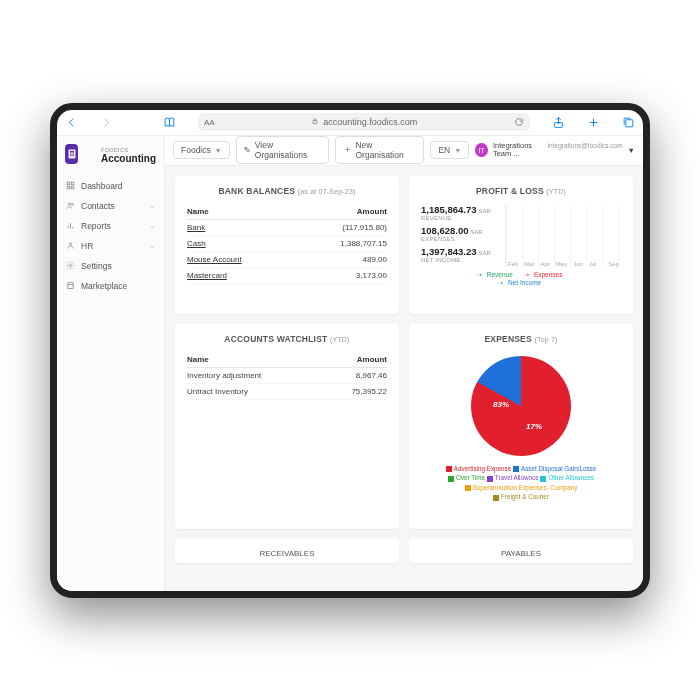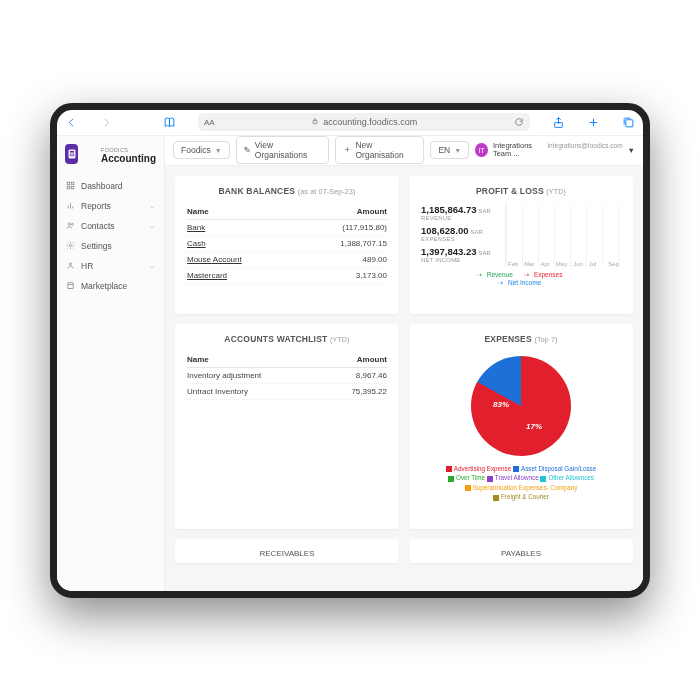--- a/index.html
+++ b/index.html
@@ -156,57 +156,57 @@
                 <rect x="14" y="3" width="7" height="7"></rect>
                 <rect x="3" y="14" width="7" height="7"></rect>
                 <rect x="14" y="14" width="7" height="7"></rect>
               </svg>
             </span>
             <span>Dashboard</span>
           </div>
           <div class="nav-item">
             <span class="nav-ico">
               <svg viewBox="0 0 24 24">
+                <circle cx="9" cy="8" r="3"></circle>
+                <path d="M3 20c0-3 3-5 6-5s6 2 6 5"></path>
+                <circle cx="17" cy="9" r="2.5"></circle>
+              </svg>
+            </span>
+            <span>Contacts</span>
+            <span class="chev">⌄</span>
+          </div>
+          <div class="nav-item">
+            <span class="nav-ico">
+              <svg viewBox="0 0 24 24">
                 <line x1="6" y1="20" x2="6" y2="12"></line>
                 <line x1="12" y1="20" x2="12" y2="6"></line>
                 <line x1="18" y1="20" x2="18" y2="15"></line>
               </svg>
             </span>
             <span>Reports</span>
             <span class="chev">⌄</span>
           </div>
           <div class="nav-item">
             <span class="nav-ico">
               <svg viewBox="0 0 24 24">
-                <circle cx="9" cy="8" r="3"></circle>
-                <path d="M3 20c0-3 3-5 6-5s6 2 6 5"></path>
-                <circle cx="17" cy="9" r="2.5"></circle>
-              </svg>
-            </span>
-            <span>Contacts</span>
+                <circle cx="12" cy="8" r="3"></circle>
+                <path d="M5 20c0-4 3-6 7-6s7 2 7 6"></path>
+              </svg>
+            </span>
+            <span>HR</span>
             <span class="chev">⌄</span>
           </div>
           <div class="nav-item">
             <span class="nav-ico">
               <svg viewBox="0 0 24 24">
                 <circle cx="12" cy="12" r="3"></circle>
                 <path d="M12 2v3M12 19v3M4.2 4.2l2 2M17.8 17.8l2 2M2 12h3M19 12h3M4.2 19.8l2-2M17.8 6.2l2-2"></path>
               </svg>
             </span>
             <span>Settings</span>
-          </div>
-          <div class="nav-item">
-            <span class="nav-ico">
-              <svg viewBox="0 0 24 24">
-                <circle cx="12" cy="8" r="3"></circle>
-                <path d="M5 20c0-4 3-6 7-6s7 2 7 6"></path>
-              </svg>
-            </span>
-            <span>HR</span>
-            <span class="chev">⌄</span>
           </div>
           <div class="nav-item">
             <span class="nav-ico">
               <svg viewBox="0 0 24 24">
                 <path d="M4 9l2-5h12l2 5"></path>
                 <rect x="5" y="9" width="14" height="11"></rect>
               </svg>
             </span>
             <span>Marketplace</span>
           </div>

